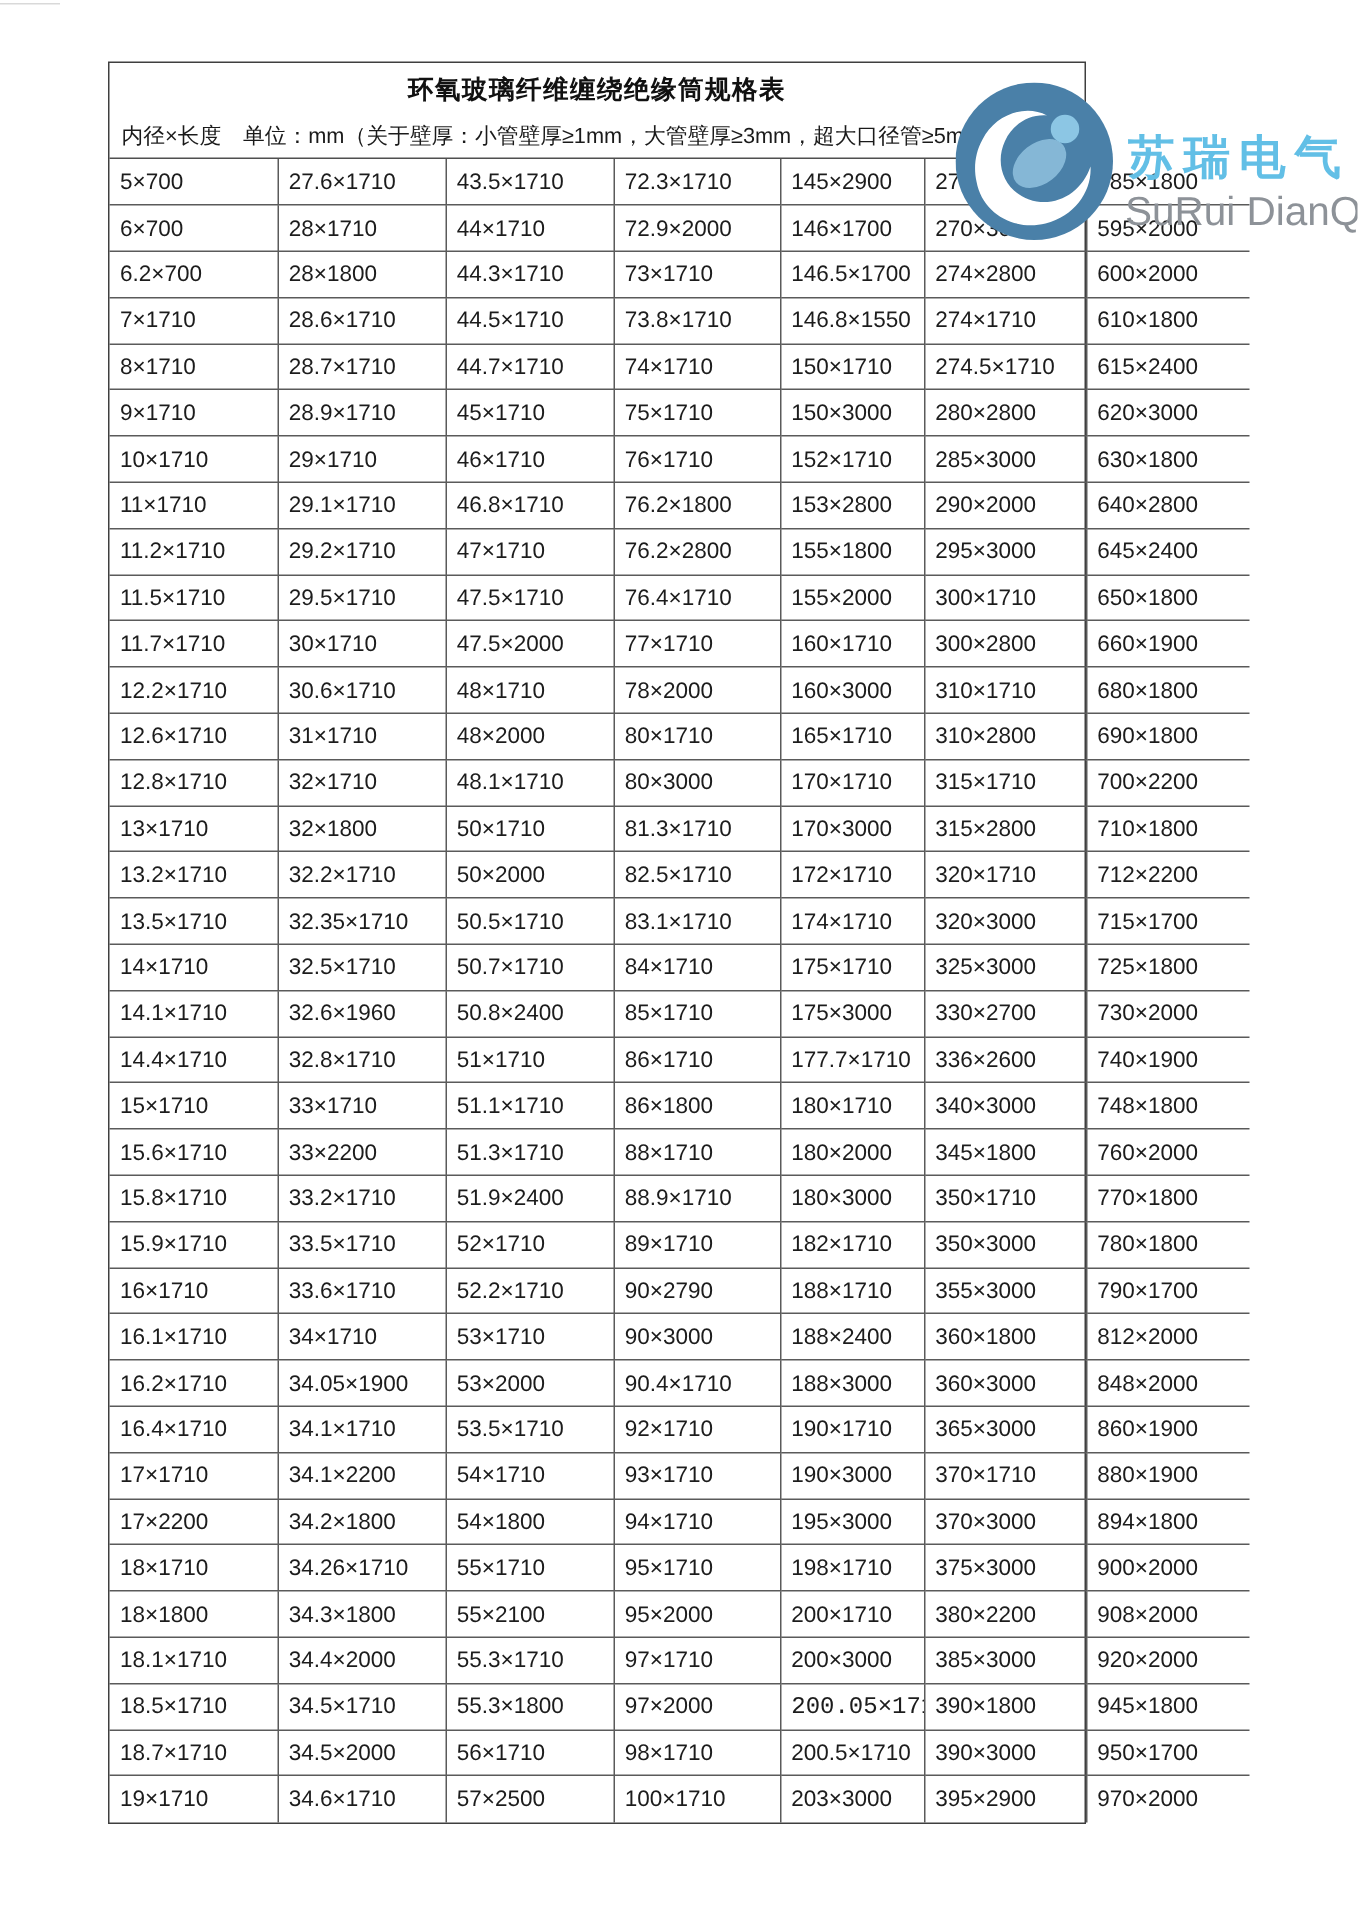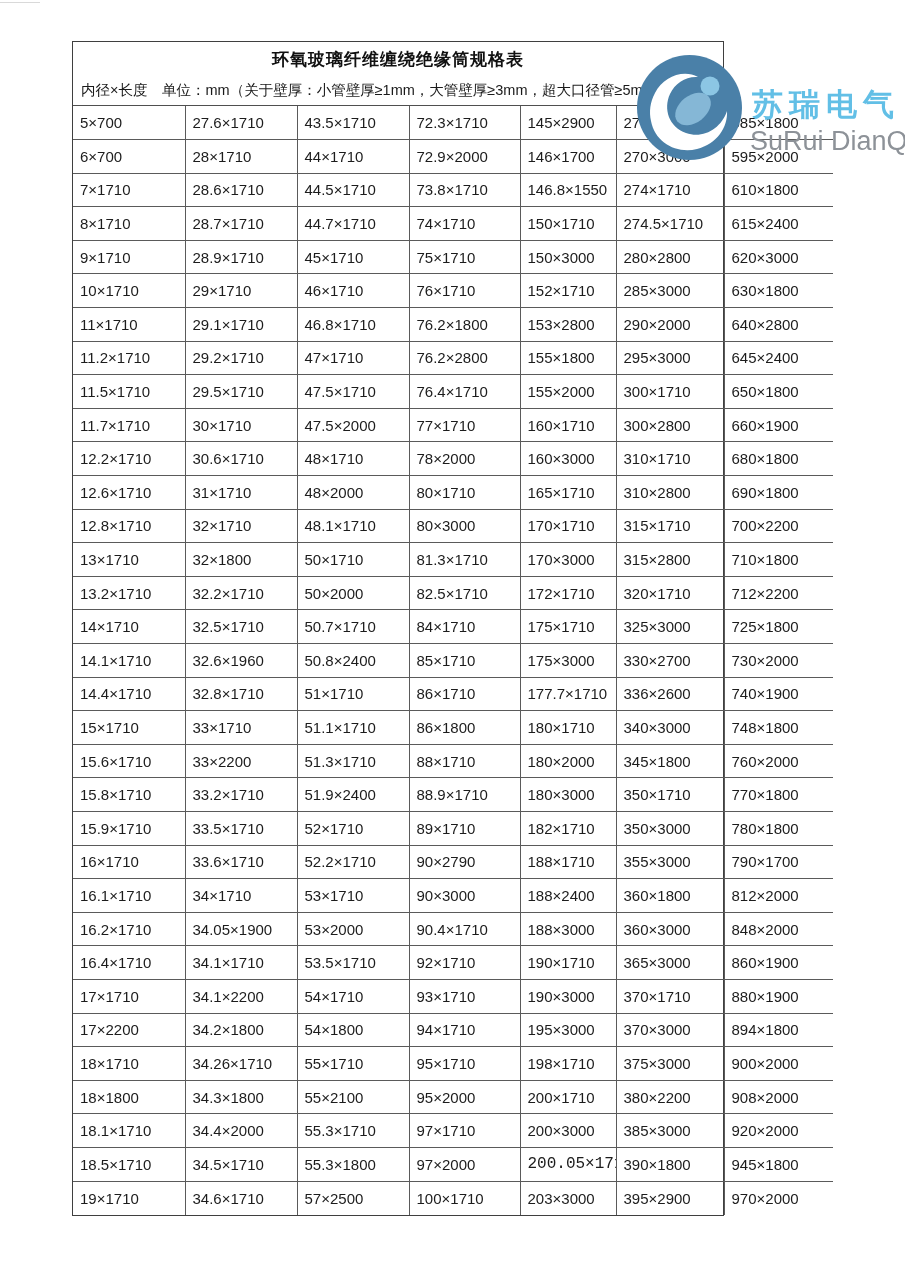--- a/index.html
+++ b/index.html
@@ -118,20 +118,29 @@
           <tr>
             <td>6×700</td>
             <td>28×1710</td>
             <td>44×1710</td>
             <td>72.9×2000</td>
             <td>146×1700</td>
             <td>270×3000</td>
             <td>595×2000</td>
           </tr>
           <tr>
+            <td>6.2×700</td>
+            <td>28×1800</td>
+            <td>44.3×1710</td>
+            <td>73×1710</td>
+            <td>146.5×1700</td>
+            <td>274×2800</td>
+            <td>600×2000</td>
+          </tr>
+          <tr>
             <td>7×1710</td>
             <td>28.6×1710</td>
             <td>44.5×1710</td>
             <td>73.8×1710</td>
             <td>146.8×1550</td>
             <td>274×1710</td>
             <td>610×1800</td>
           </tr>
           <tr>
             <td>8×1710</td>
@@ -235,20 +244,29 @@
           <tr>
             <td>13.2×1710</td>
             <td>32.2×1710</td>
             <td>50×2000</td>
             <td>82.5×1710</td>
             <td>172×1710</td>
             <td>320×1710</td>
             <td>712×2200</td>
           </tr>
           <tr>
+            <td>13.5×1710</td>
+            <td>32.35×1710</td>
+            <td>50.5×1710</td>
+            <td>83.1×1710</td>
+            <td>174×1710</td>
+            <td>320×3000</td>
+            <td>715×1700</td>
+          </tr>
+          <tr>
             <td>14×1710</td>
             <td>32.5×1710</td>
             <td>50.7×1710</td>
             <td>84×1710</td>
             <td>175×1710</td>
             <td>325×3000</td>
             <td>725×1800</td>
           </tr>
           <tr>
             <td>14.1×1710</td>
@@ -388,20 +406,29 @@
           <tr>
             <td>18.5×1710</td>
             <td>34.5×1710</td>
             <td>55.3×1800</td>
             <td>97×2000</td>
             <td class="compact">200.05×1710</td>
             <td>390×1800</td>
             <td>945×1800</td>
           </tr>
           <tr>
+            <td>18.7×1710</td>
+            <td>34.5×2000</td>
+            <td>56×1710</td>
+            <td>98×1710</td>
+            <td>200.5×1710</td>
+            <td>390×3000</td>
+            <td>950×1700</td>
+          </tr>
+          <tr>
             <td>19×1710</td>
             <td>34.6×1710</td>
             <td>57×2500</td>
             <td>100×1710</td>
             <td>203×3000</td>
             <td>395×2900</td>
             <td>970×2000</td>
           </tr>
         </tbody>
     </table>

